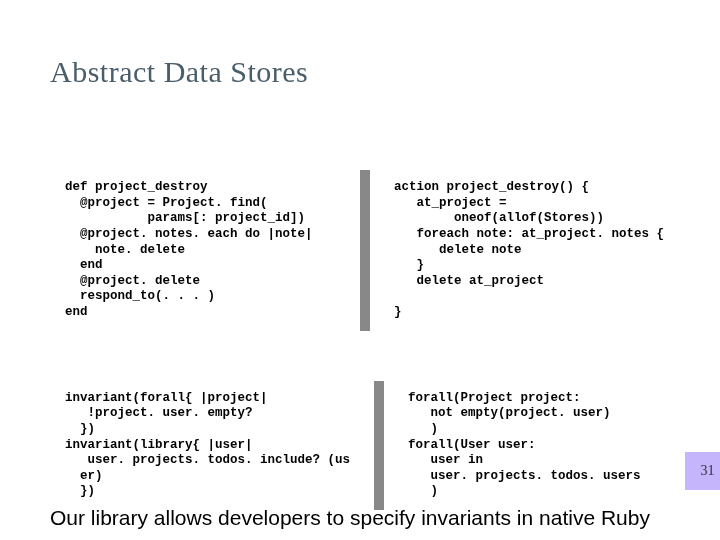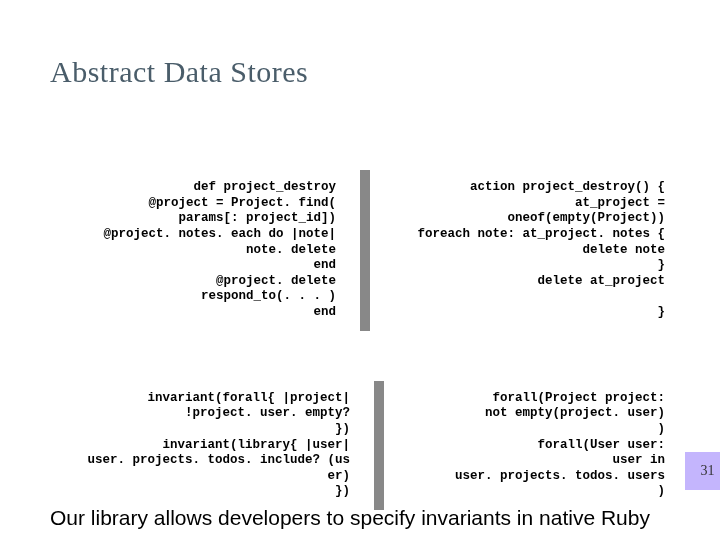--- a/index.html
+++ b/index.html
@@ -1,20 +1,20 @@
 <!DOCTYPE html>
 <html><head>
 <meta charset="utf-8">
 <style>
   * { box-sizing: border-box; margin: 0; padding: 5px; }
   html, body { width: 720px; height: 540px; font-family: Arial, sans-serif; background: #fff; overflow: hidden; }
   .slide { position: relative; width: 720px; height: 540px; background: #ffffff; }
   .title { position: absolute; top: 40px; left: 35px; font-family: Georgia, 'Times New Roman', serif; font-size: 30px; color: #4a5d6a; font-weight: normal; letter-spacing: 0.5px; }
   .code-area { position: absolute; left: 35px; top: 150px; width: 640px; }
-  .code-row { display: flex; flex-direction: row; align-items: stretch; text-align: right; }
+  .code-row { display: flex; flex-direction: row; align-items: stretch; }
   .code-box { position: relative; flex: 1 1 50%; }
   .code { font-family: 'Courier New', monospace; font-size: 12.5px; line-height: 1.25; font-weight: bold; color: #000; white-space: pre; }
   .divider { width: 2px; background: #888; margin: 0 14px; }
   .highlight-box { position: absolute; background: #e5eef3; border-radius: 14px; z-index: -1; }
   .gap { height: 40px; }
   .caption { position: absolute; left: 35px; bottom: 15px; font-size: 21px; color: #000; }
   .pagenum-badge { position: absolute; right: 0; bottom: 60px; width: 45px; height: 38px; background: #c4b5fd; display: flex; align-items: center; justify-content: center; font-family: Georgia, serif; font-size: 14px; color: #333; }
 </style>
 </head>
 <body>
@@ -35,21 +35,21 @@
   end
   @project. delete
   respond_to(. . . )
 end</pre>
       </div>
       <div class="divider"></div>
       <div class="code-box">
         <div class="highlight-box" style="left:-4px; top:12px; width:310px; height:68px;"></div>
         <pre class="code">action project_destroy() {
    at_project =
-        oneof(empty(Project))
+        oneof(allof(Stores))
    foreach note: at_project. notes {
       delete note
    }
    delete at_project
 
 }</pre>
       </div>
     </div>
 
     <div class="gap"></div>

